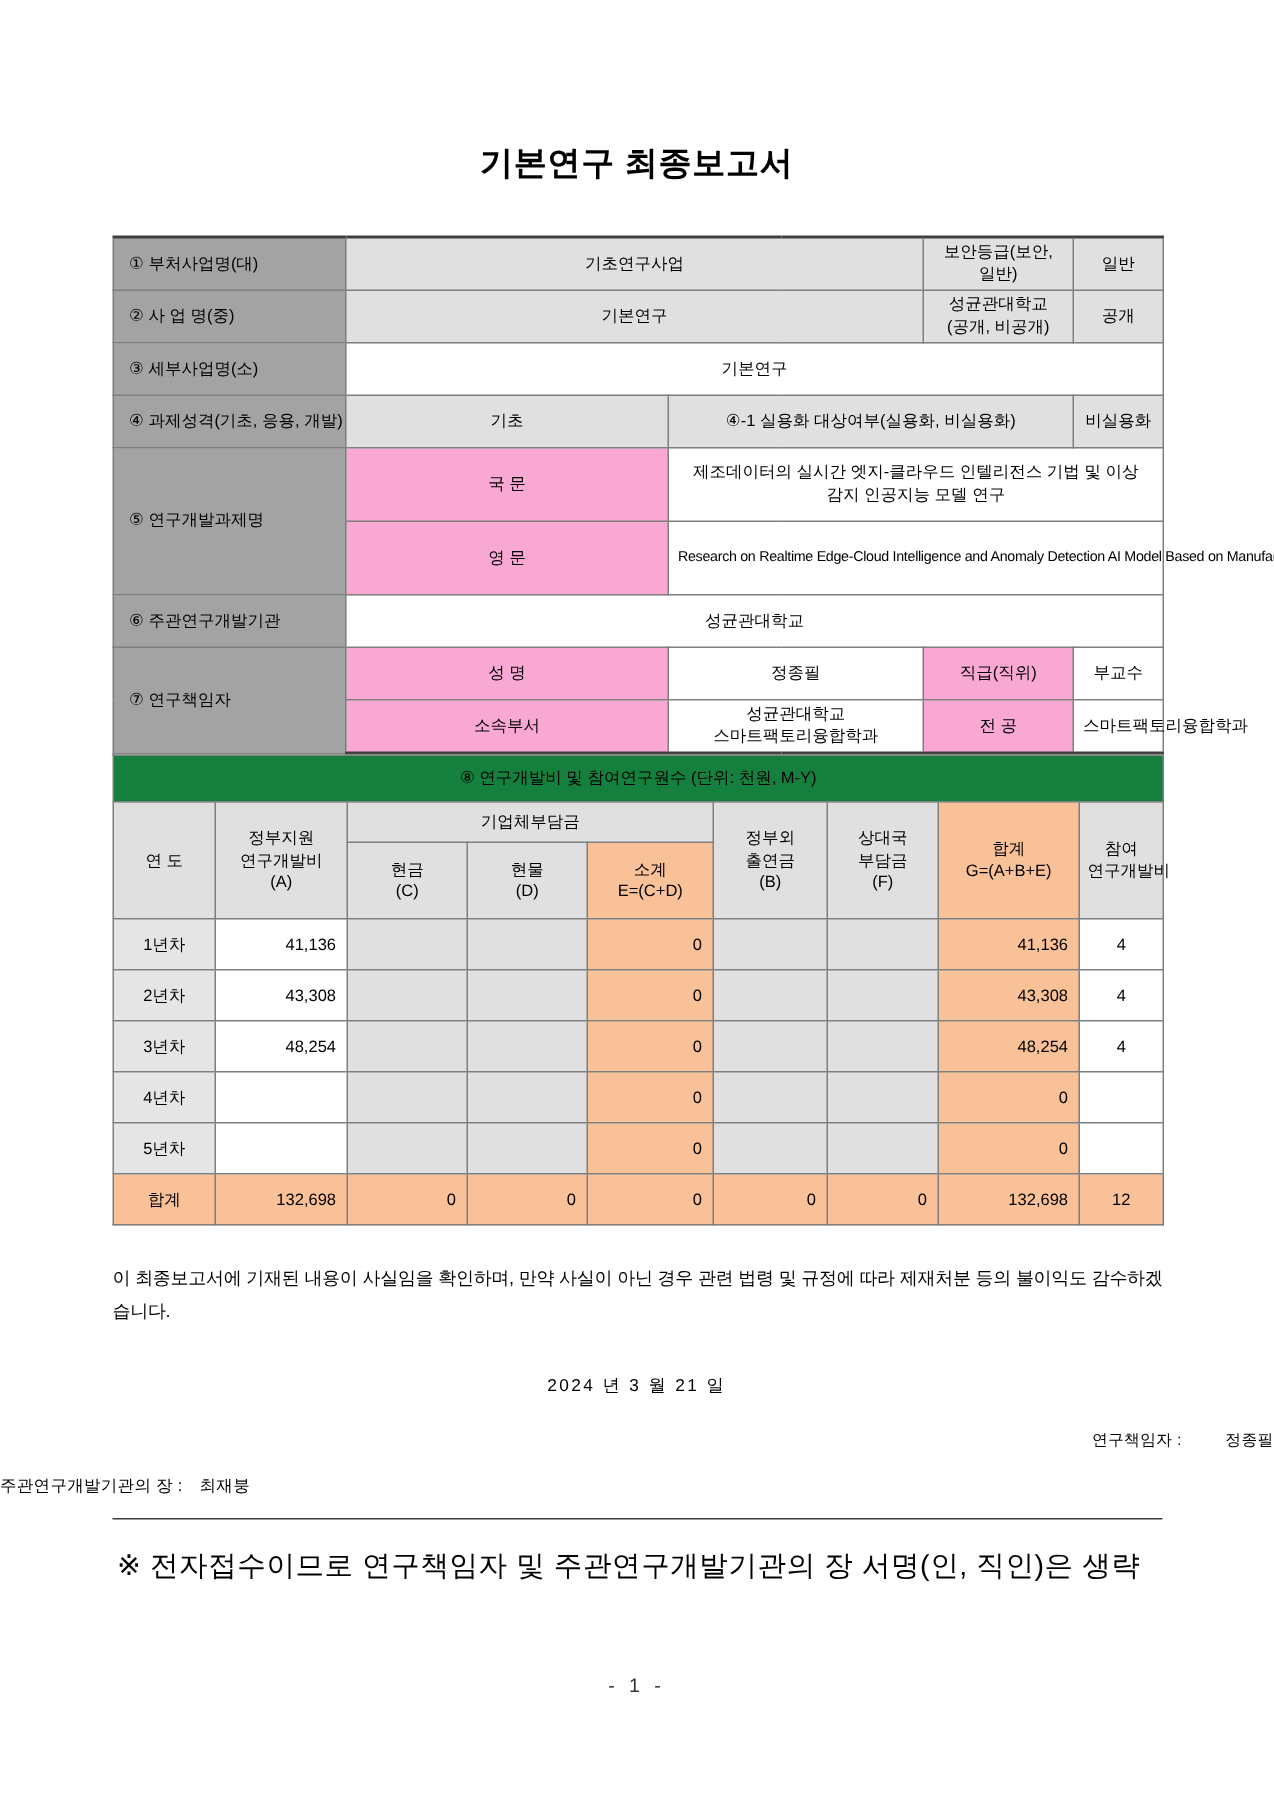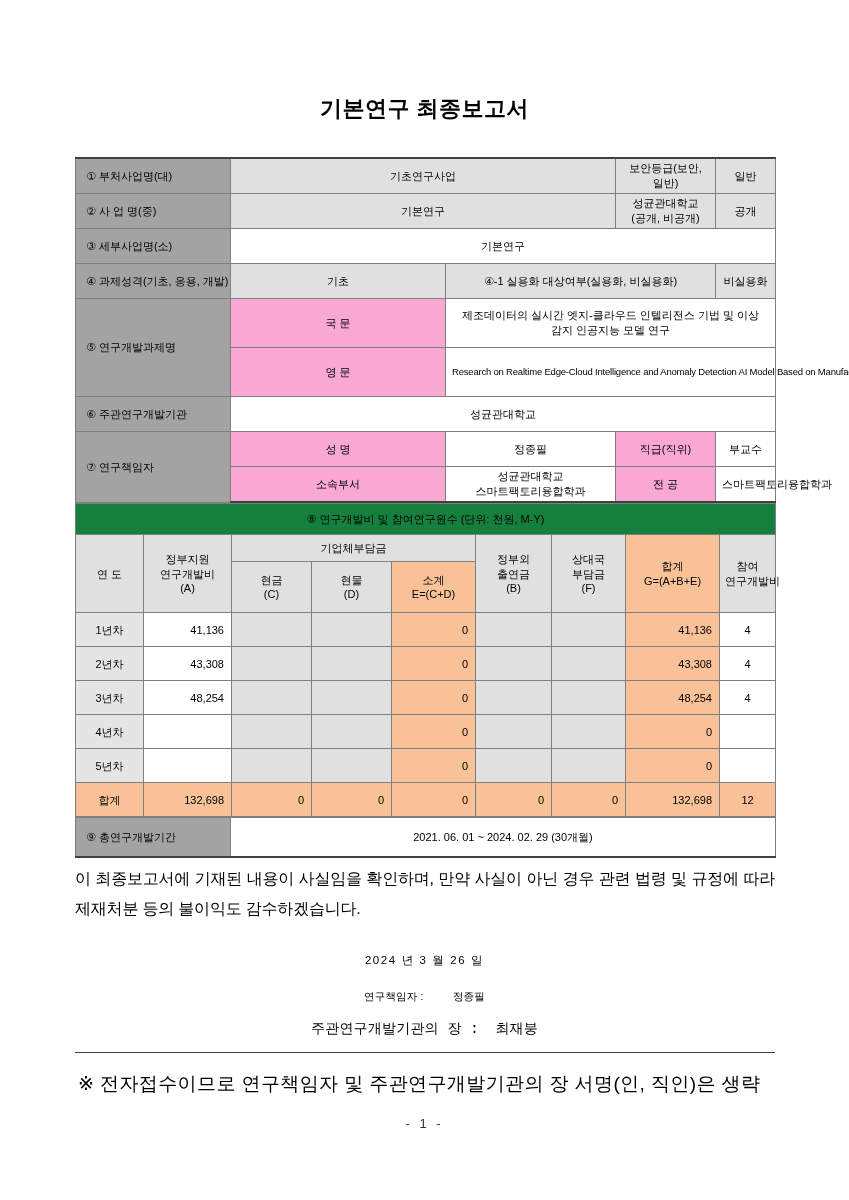--- a/index.html
+++ b/index.html
@@ -159,48 +159,46 @@
 
   
   #table-period {
     margin-top: 0;
   }
   #table-period td { height: 38px; }
 
   
   .declaration {
     width: 700px;
-    margin: 6px 0 0 75px;
-    font-size: 16px;
+    margin: 24px 0 0 75px;
+    font-size: 12px;
     line-height: 1.85;
     text-align: justify;
     letter-spacing: -0.2px;
   }
   .date-line {
     text-align: center;
     font-size: 11.5px;
     margin-top: 30px;
     letter-spacing: 1.6px;
   }
   .sig-line {
-    text-align: center;
+    text-align: right;
     font-size: 10.5px;
     margin-top: 22px;
     letter-spacing: 0.2px;
   }
   .sig-line .sig-name {
     display: inline-block;
     margin-left: 26px;
   }
   .sig-line2 {
-    text-align: center;
-    font-size: 14px;
+    font-size: 11px;
     margin-top: 16px;
     letter-spacing: 0.2px;
-    font-family: Liberation Mono, monospace;
   }
   .sig-line2 .sig-name {
     display: inline-block;
     margin-left: 8px;
   }
   .minister-row {
     margin: 2px 0 0 88px;
     font-size: 19px;
     letter-spacing: 2.5px;
     white-space: nowrap;
@@ -431,36 +429,24 @@
         <td class="num-r">0</td>
         <td class="num-r">0</td>
         <td class="num-r">0</td>
         <td class="num-r">0</td>
         <td class="num-r">132,698</td>
         <td class="num-c">12</td>
       </tr>
     </tbody>
   </table>
 
-  <table class="form" id="table-period">
-    <colgroup>
-      <col style="width:155px">
-      <col style="width:545px">
-    </colgroup>
-    <tbody>
-      <tr>
-        <td class="lbl outer-bottom">⑨ 총연구개발기간</td>
-        <td class="val-white outer-bottom">2021. 06. 01 ~ 2024. 02. 29 (30개월)</td>
-      </tr>
-    </tbody>
-  </table>
 
   <p class="declaration">이 최종보고서에 기재된 내용이 사실임을 확인하며, 만약 사실이 아닌 경우 관련 법령 및 규정에 따라 제재처분 등의 불이익도 감수하겠습니다.</p>
 
-  <div class="date-line">2024 년 3 월 26 일</div>
+  <div class="date-line">2024 년 3 월 21 일</div>
 
   <div class="sig-line">
     <span>연구책임자 :</span>
     <span class="sig-name">정종필</span>
   </div>
 
   <div class="sig-line2">
     <span>주관연구개발기관의 장 :</span>
     <span class="sig-name">최재붕</span>
   </div>

